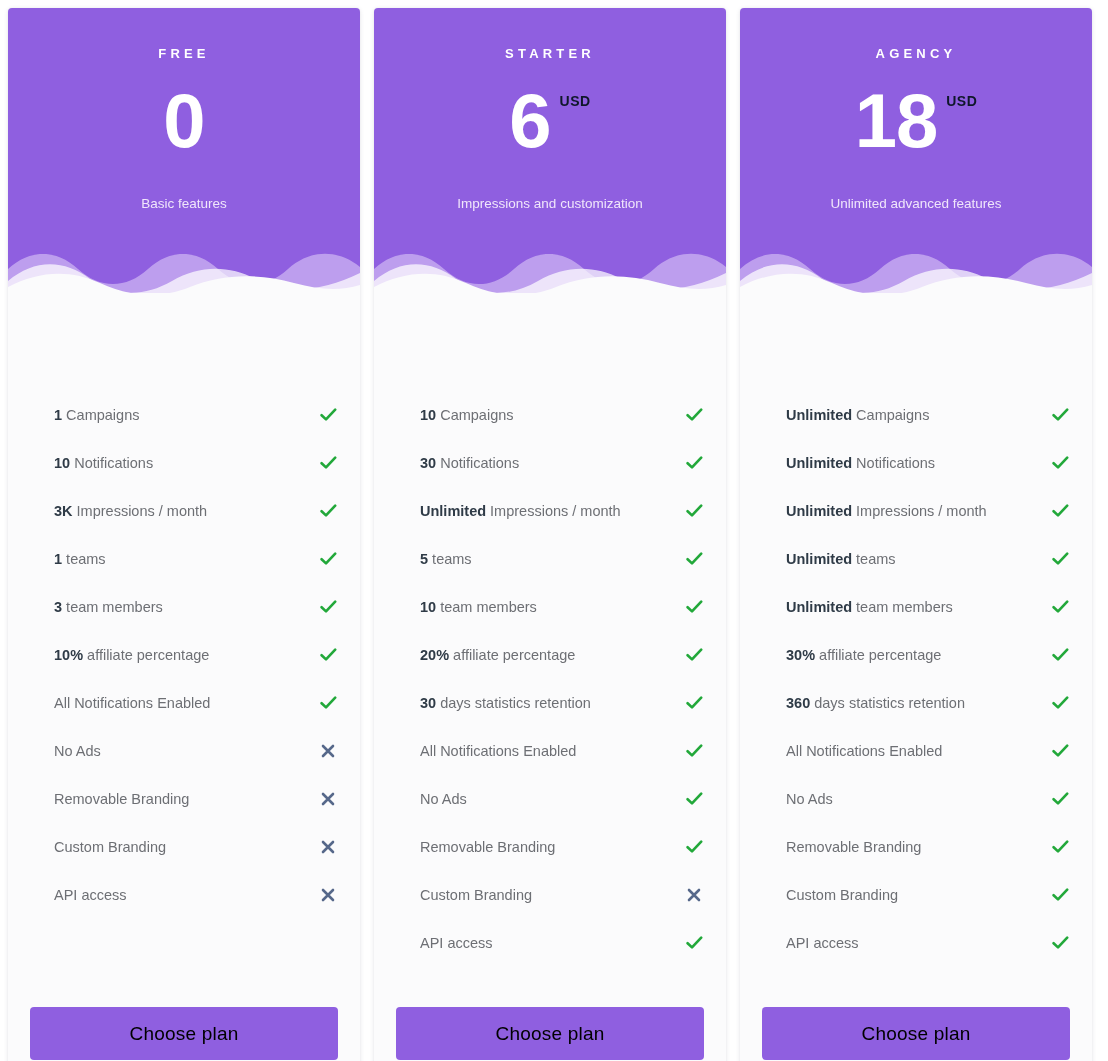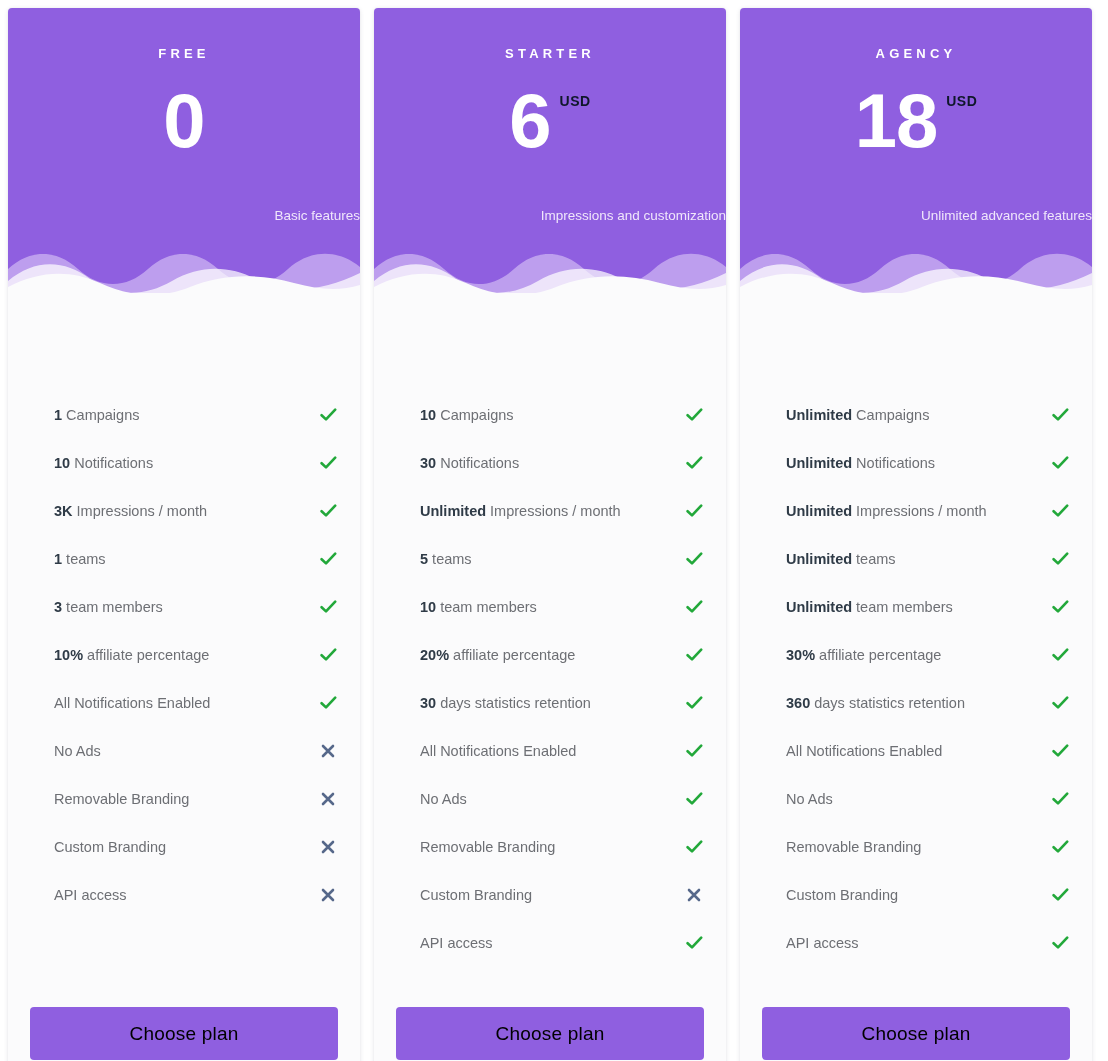--- a/index.html
+++ b/index.html
@@ -65,25 +65,24 @@
   }
   .price-currency {
     font-size: 14px;
     font-weight: 700;
     color: #0f172a;
     letter-spacing: 0.5px;
     margin-left: 9px;
     margin-top: 8px;
   }
   .plan-tagline {
-    margin-top: 37px;
+    margin-top: 25px;
     font-size: 13.5px;
     color: #f0e6fb;
     font-weight: 400;
-    text-align: right;
   }
   .wave {
     position: absolute;
     left: 0;
     bottom: 0;
     width: 100%;
     height: 46px;
     display: block;
   }
   

